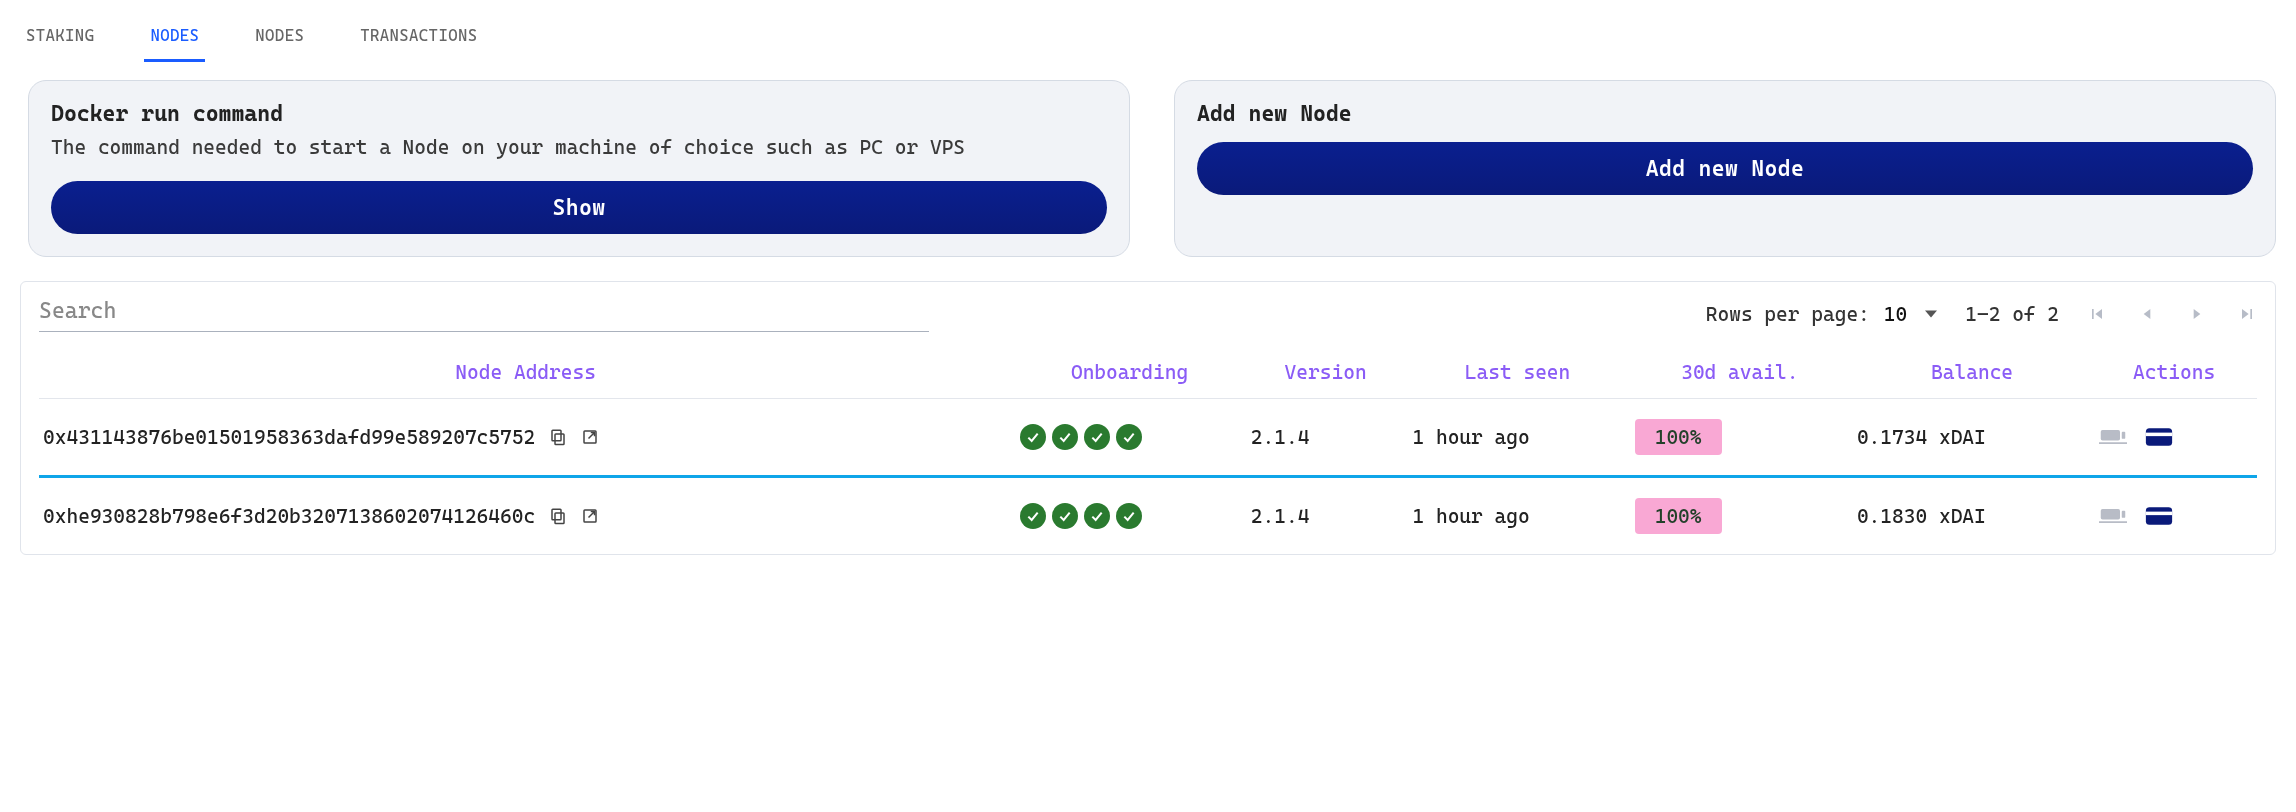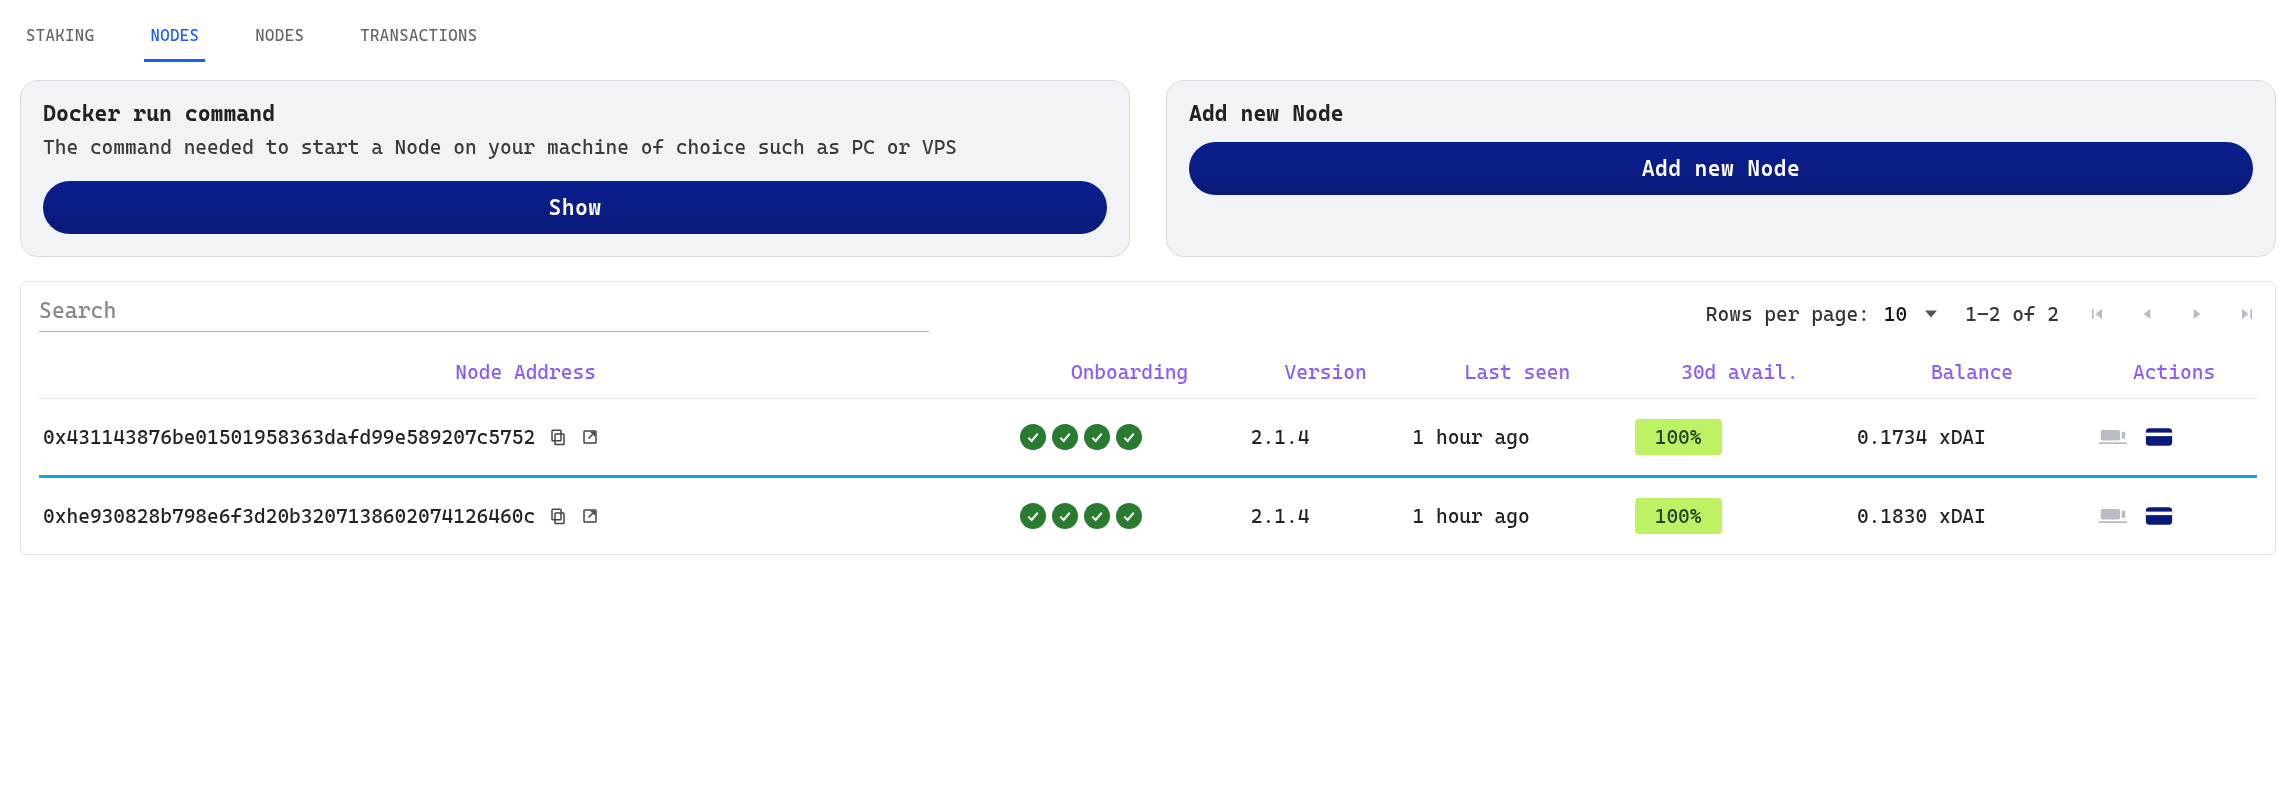--- a/index.html
+++ b/index.html
@@ -41,20 +41,21 @@
   }
   .card {
     flex: 1;
     border: 1px solid #d5dbe4;
     border-radius: 18px;
     background: #f1f3f7;
     padding: 20px 22px 22px 22px;
     display: flex;
     flex-direction: column;
     gap: 8px;
+    margin-left: 8px;
   }
   .card-title {
     font-size: 22px;
     font-weight: 700;
     color: #222;
   }
   .card-desc {
     font-size: 20px;
     color: #3a3a3a;
     line-height: 1.35;
@@ -165,21 +166,21 @@
     width: 26px; height: 26px;
     border-radius: 50%;
     background: #2a7a2f;
     display: inline-flex;
     align-items: center;
     justify-content: center;
   }
   .check-circle svg { width: 16px; height: 16px; stroke: #fff; fill: none; stroke-width: 3; }
   .avail-badge {
     display: inline-block;
-    background: #bef264;
+    background: #f9a8d4;
     color: #23402a;
     padding: 6px 20px;
     border-radius: 4px;
     font-size: 20px;
     font-weight: 500;
   }
   .actions {
     display: flex;
     gap: 18px;
     align-items: center;

